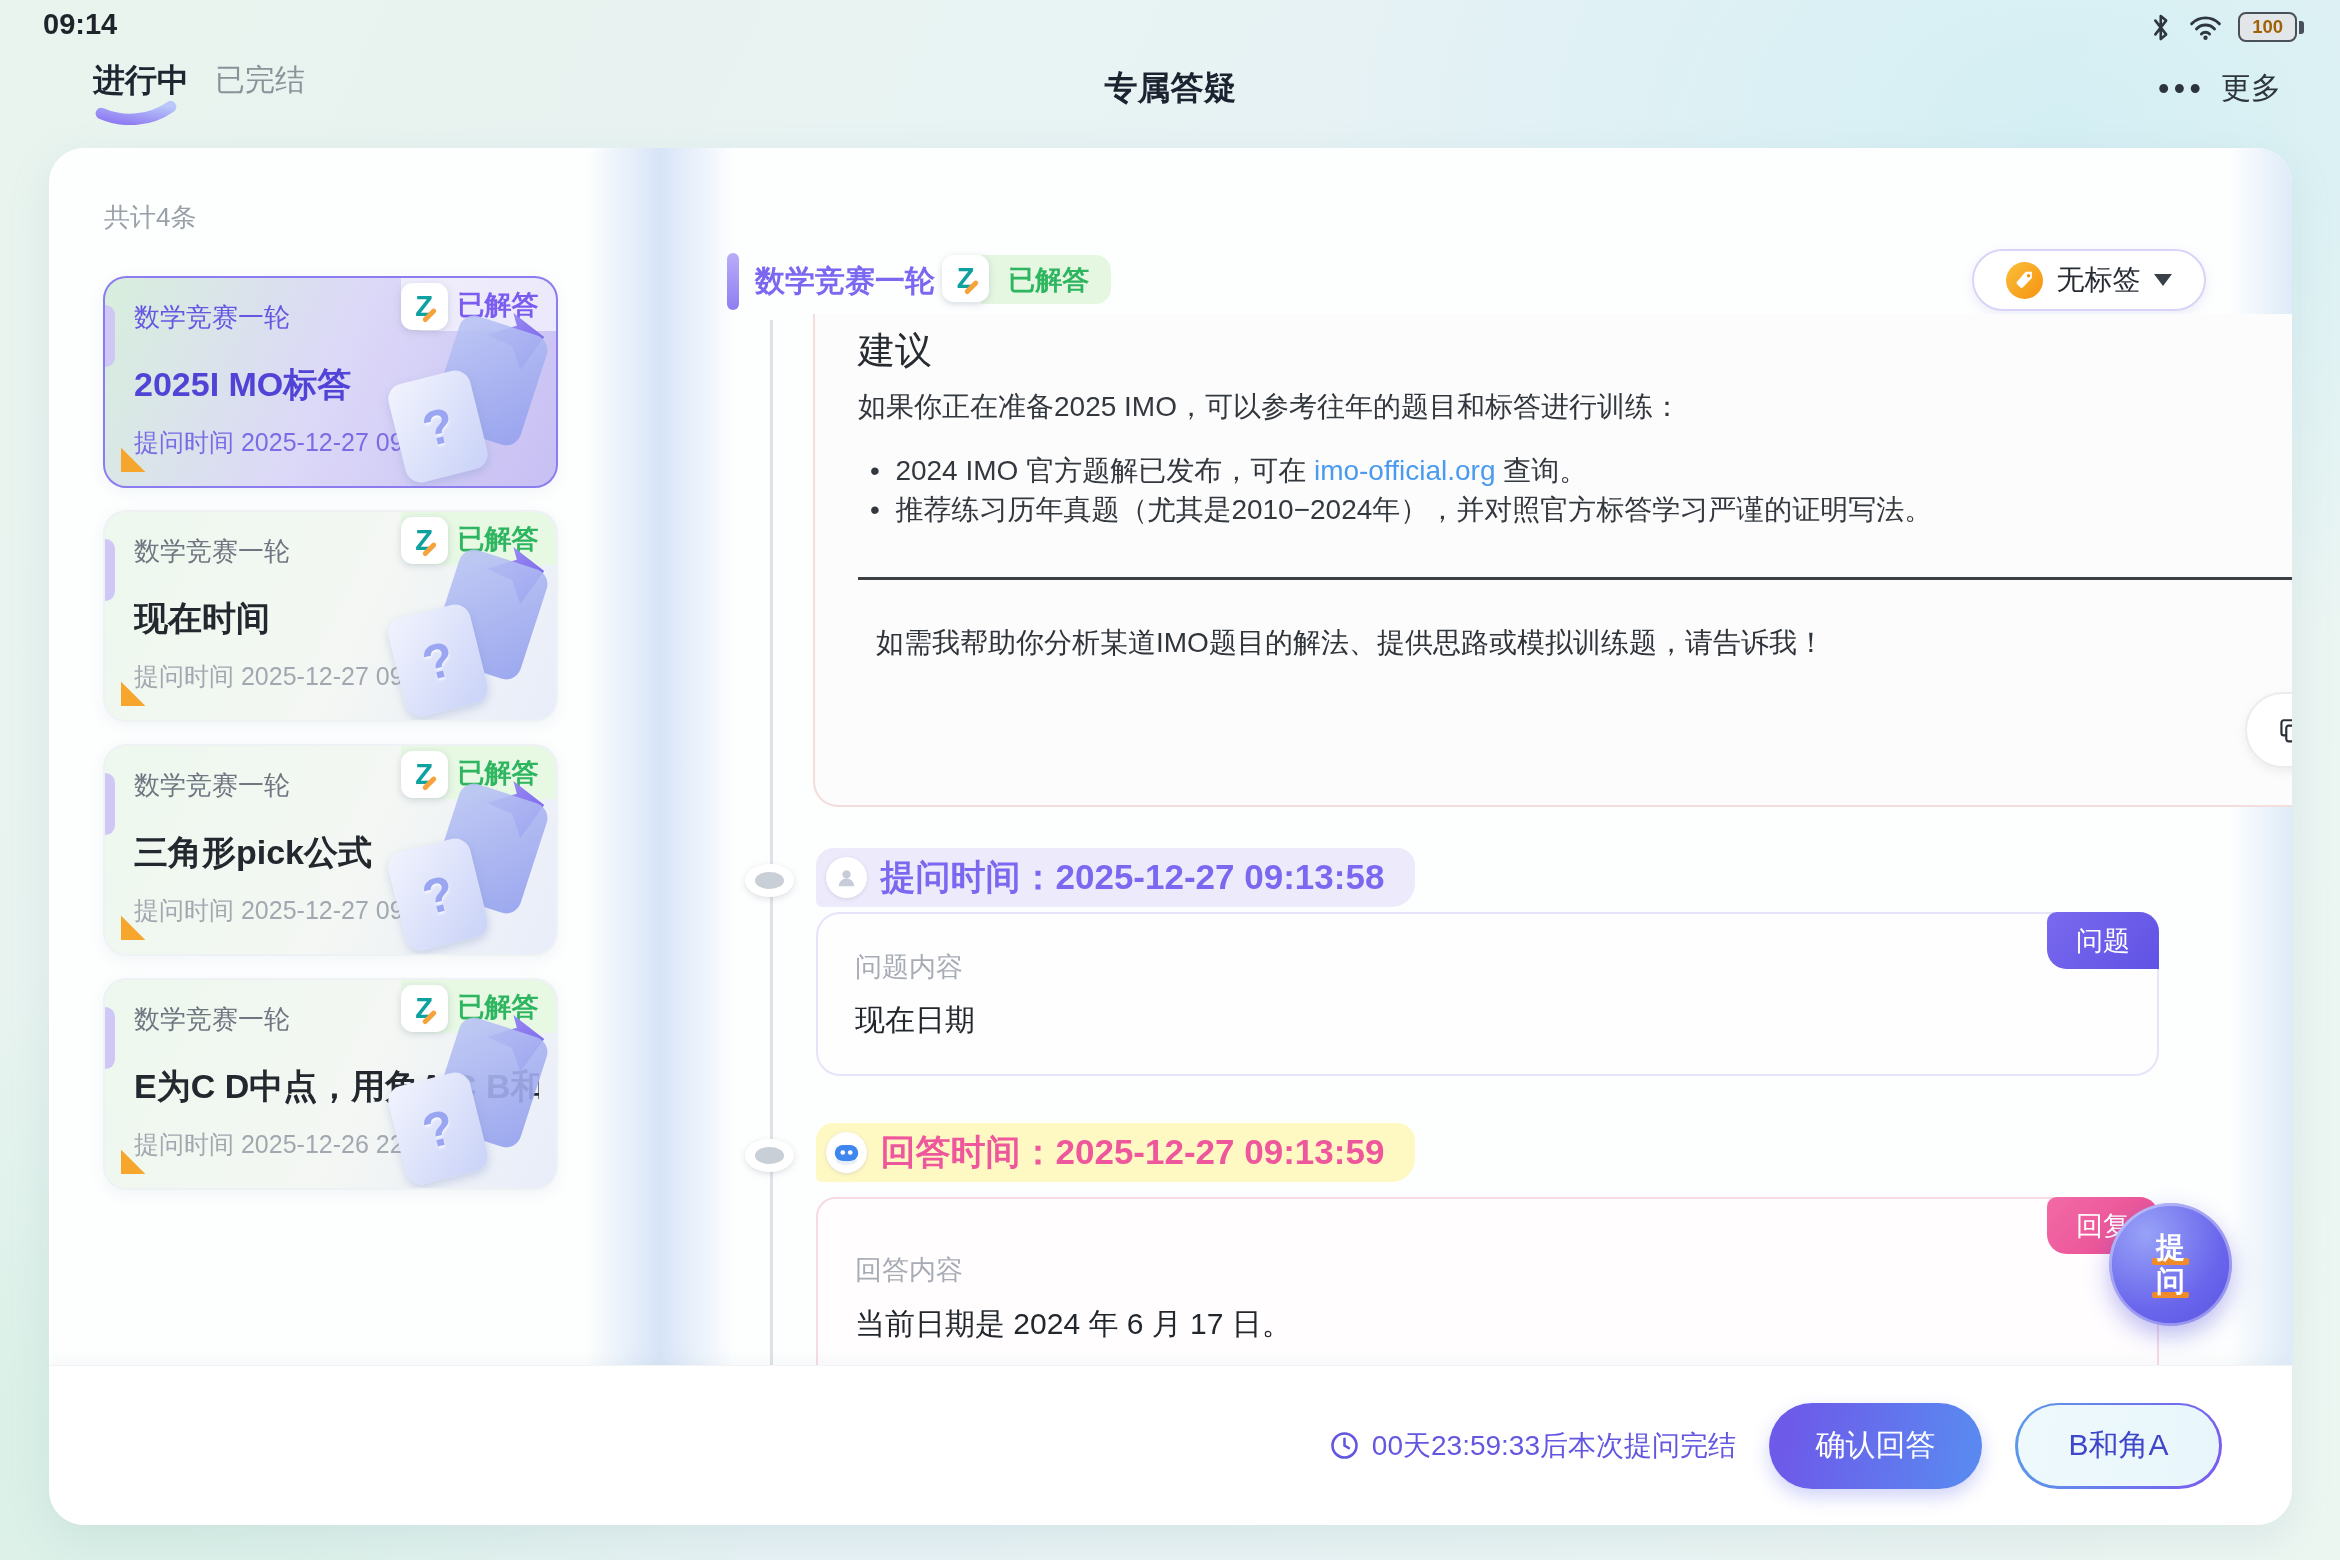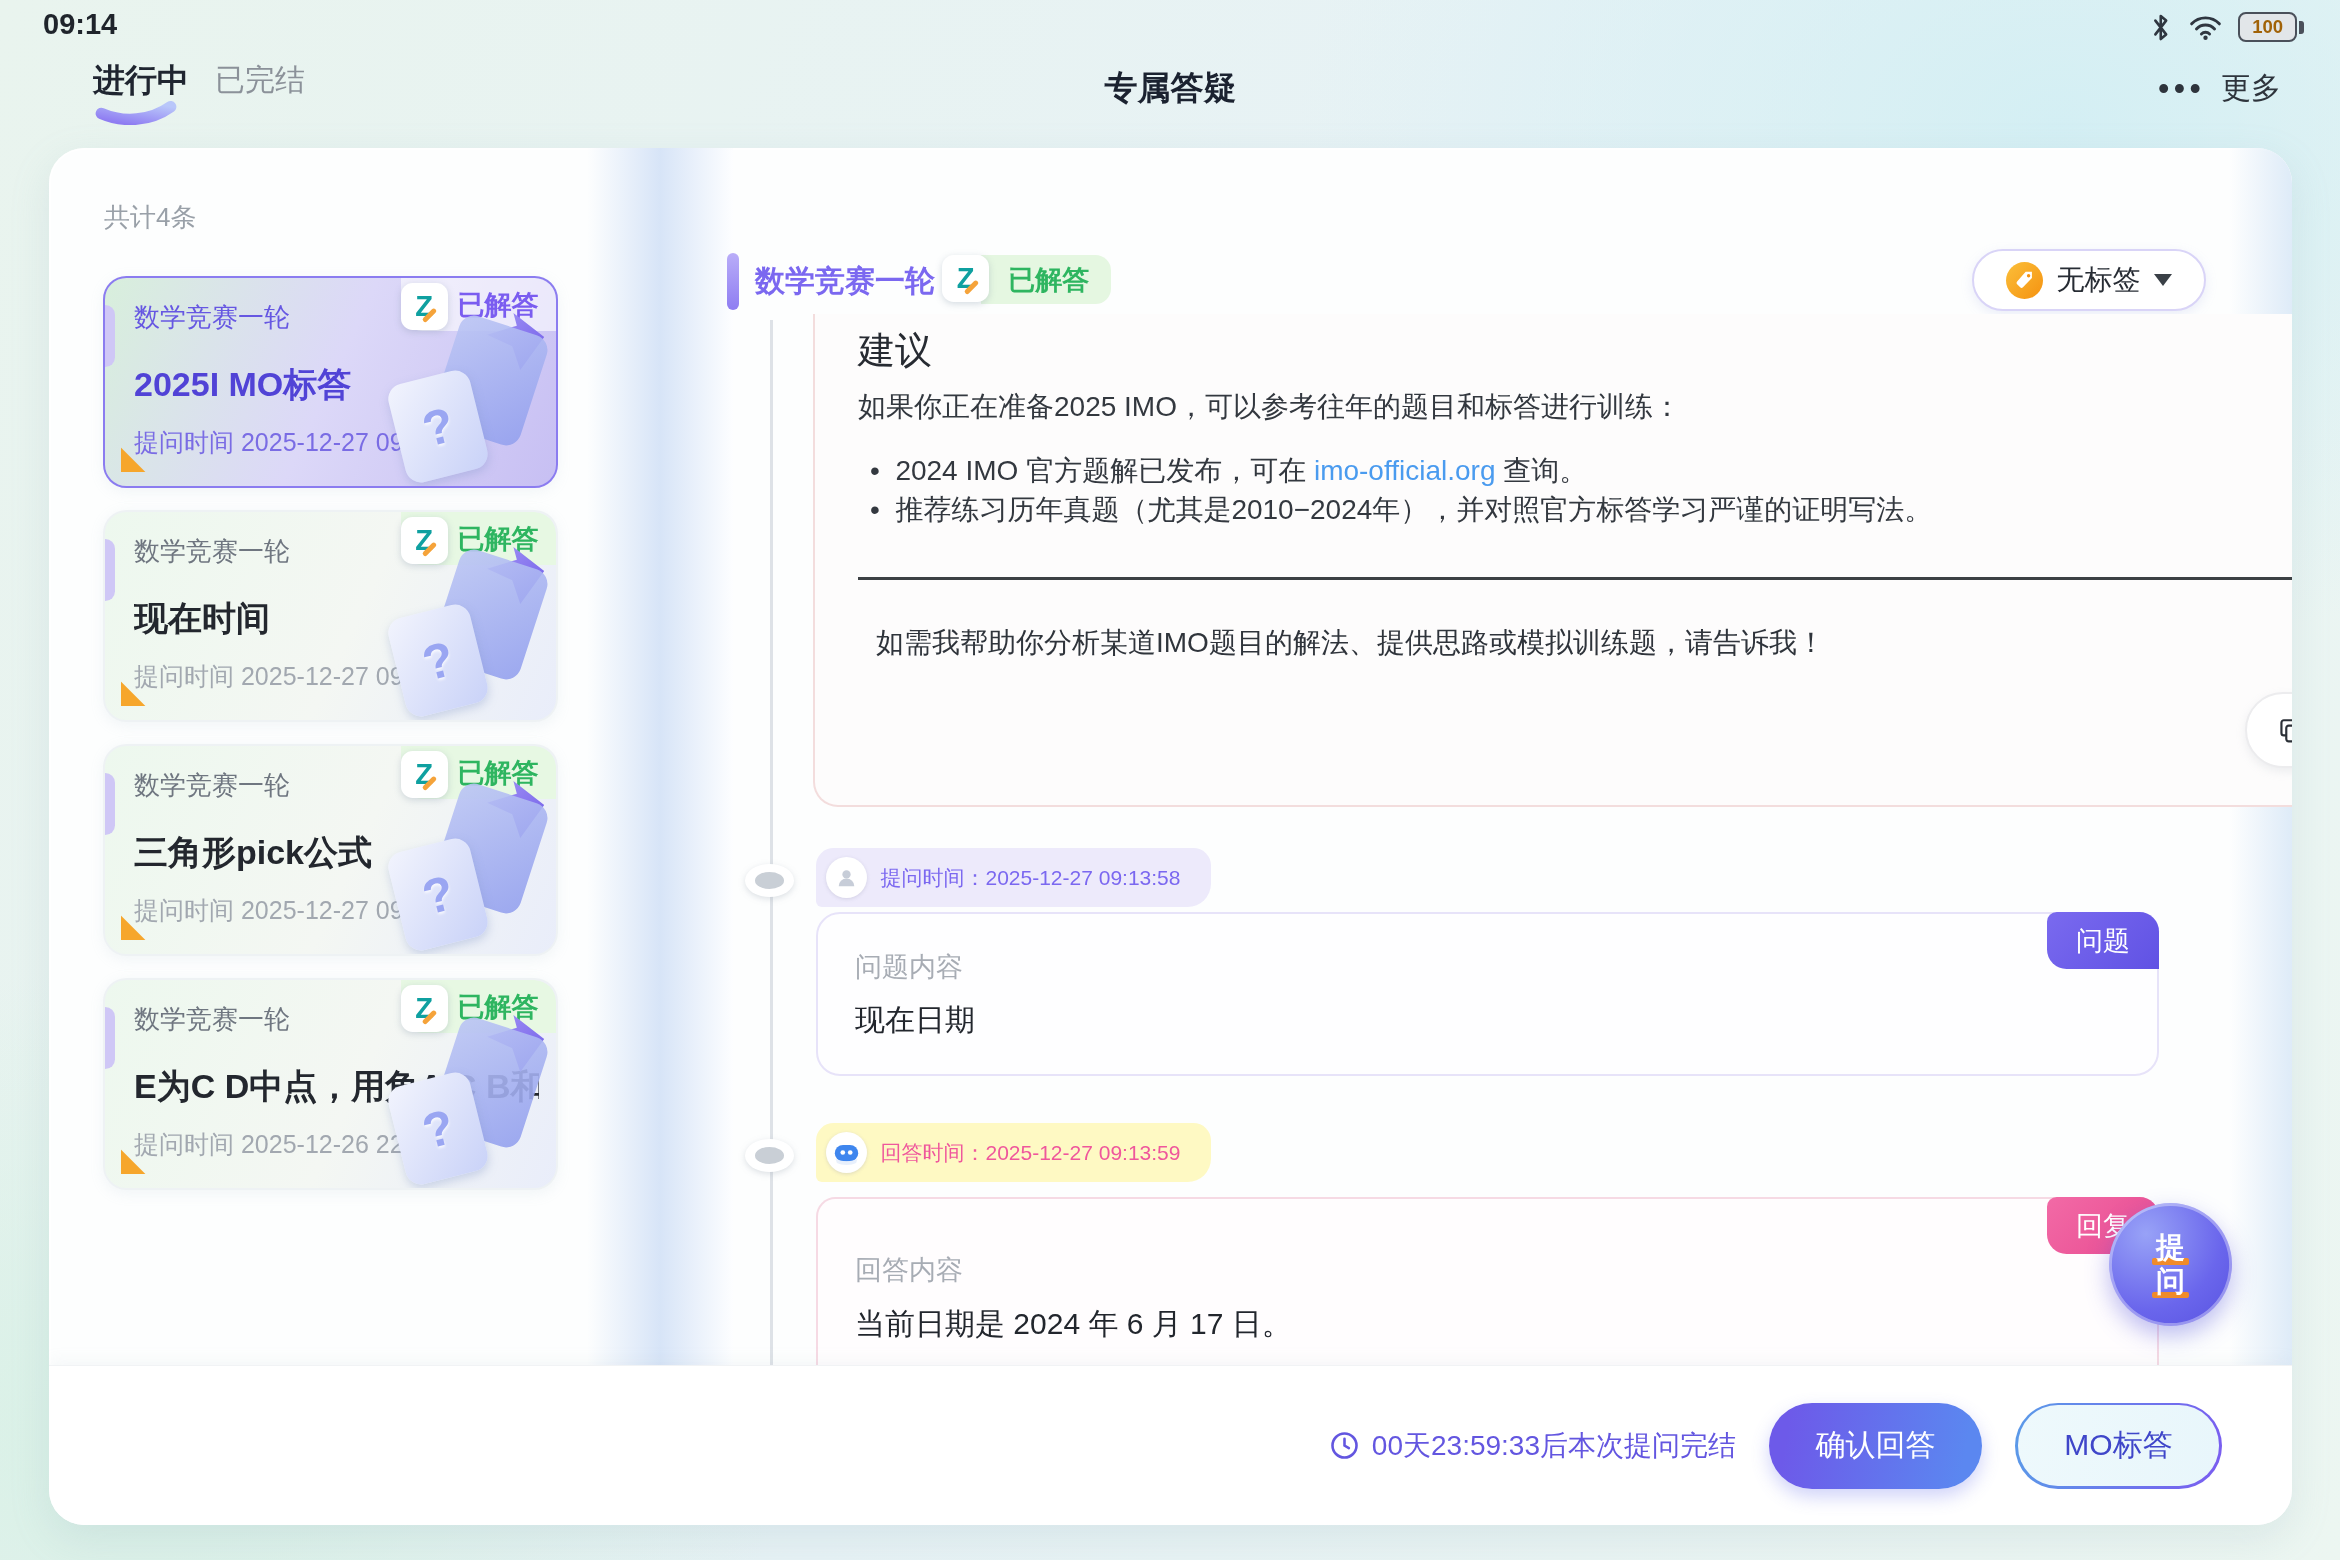--- a/index.html
+++ b/index.html
@@ -107,21 +107,21 @@
   box-shadow:0 2px 5.9px rgba(160,170,180,.35);display:flex;align-items:center;justify-content:center}
 .tl-dot::after{content:"";width:29px;height:16.6px;border-radius:50%;background:#c9cfd6}
 .d1{top:716px}.d2{top:991px}
 
 .chip{position:absolute;left:767px;height:59px;display:inline-flex;align-items:center;gap:13.7px;
   padding:0 31px 0 9.8px;border-radius:17.6px 17.6px 23.4px 5.9px}
 .chip.q{top:700px;background:#edeafb}
 .chip.a{top:975px;background:#fef9c3}
 .chip .avatar{width:41px;height:41px;border-radius:50%;background:#fff;display:flex;align-items:center;justify-content:center;
   box-shadow:0 1px 3.9px rgba(150,150,180,.3)}
-.chip .t{font-size:21px;font-weight:400}
+.chip .t{font-size:35px;font-weight:700}
 .chip.q .t{color:#7b68f0}
 .chip.a .t{color:#ef579c}
 .io-card{position:absolute;left:767px;width:1343px;background:#fefeff;border-radius:24px}
 .io-card.q{top:764px;height:164px;border:2px solid #e7e3f9}
 .io-card.a{top:1049px;height:170px;border:2px solid #f6dae4;border-bottom:none;border-radius:19.5px 19.5px 0 0;background:#fffdfe}
 .ribbon{position:absolute;top:-2px;right:-2px;height:57px;padding:0 29px;display:flex;align-items:center;
   font-size:27px;color:#fff;border-radius:9.8px 19.5px 0 19.5px}
 .ribbon.rq{background:linear-gradient(135deg,#7a6aef,#6052e4)}
 .ribbon.ra{background:linear-gradient(135deg,#f26aa6,#e84a90)}
 .io-label{position:absolute;left:37px;font-size:27px;color:#a7acb4}
@@ -375,18 +375,18 @@
         <span>
           <svg width="31" height="31" viewBox="0 0 24 24">
             <circle cx="12" cy="12" r="9.3" fill="none" stroke="#6356e0" stroke-width="2"></circle>
             <path d="M12 6.8V12l3.4 2" fill="none" stroke="#6356e0" stroke-width="2" stroke-linecap="round"></path>
           </svg>
         </span>
         <span>00天23:59:33后本次提问完结</span>
       </div>
       <button class="btn-confirm">确认回答</button>
       <button class="btn-ai">
-        <span class="btn-ai-inner">MO标答</span>
+        <span class="btn-ai-inner">B和角A</span>
       </button>
     </div>
   </div>
 </div>
 
 
 </body></html>

